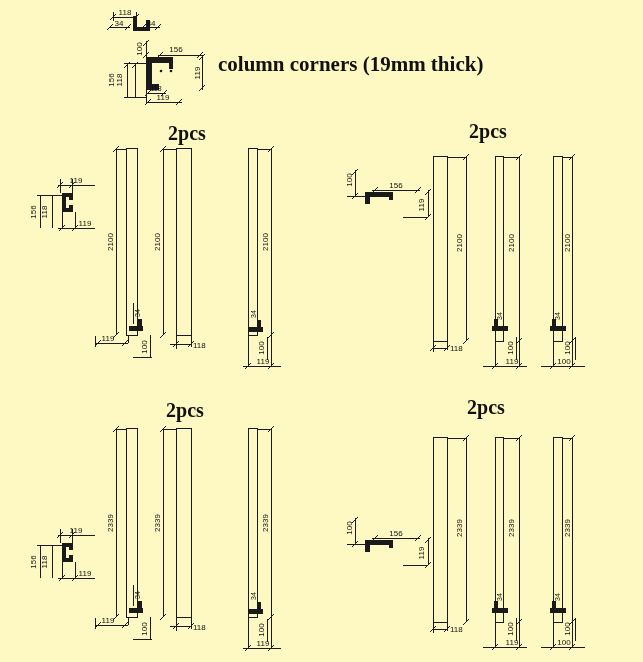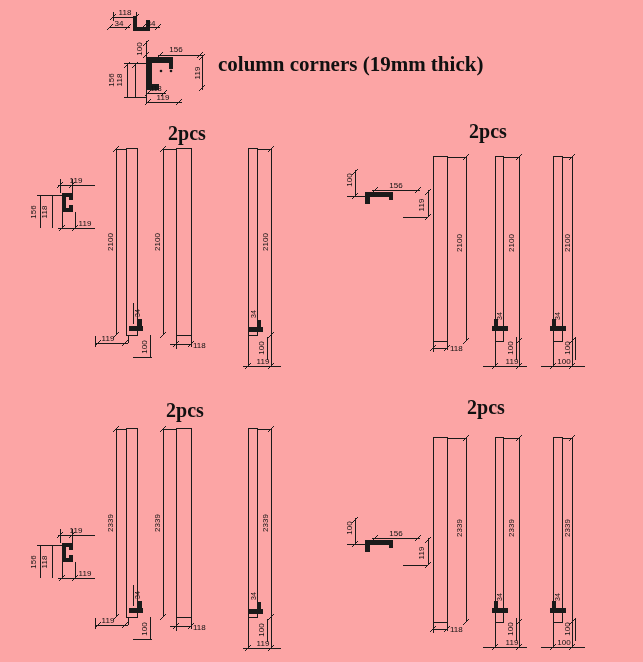--- a/index.html
+++ b/index.html
@@ -1,16 +1,16 @@
 <!DOCTYPE html>
 <html><head>
 <meta charset="utf-8">
 <style>
   html,body{margin:0;padding:0;background:#ffffff;}
-  .canvas{position:relative;width:643px;height:662px;background:#fca5a5;overflow:hidden;}
+  .canvas{position:relative;width:643px;height:662px;background:#fef9c3;overflow:hidden;}
   svg{position:absolute;left:0;top:0;}
   .thin{stroke:#1a1a1a;stroke-width:1;fill:none;shape-rendering:crispEdges;}
   .tick{stroke:#1a1a1a;stroke-width:1;fill:none;}
   .solid{fill:#1a1a1a;stroke:none;}
   text{fill:#111111;font-family:"Liberation Sans",sans-serif;}
   .dim{font-size:8px;}
   .dim7{font-size:7px;}
   .serif{font-family:"Liberation Serif",serif;font-weight:600;}
   .title-t{font-size:21px;}
   .qty-t{font-size:20px;}

